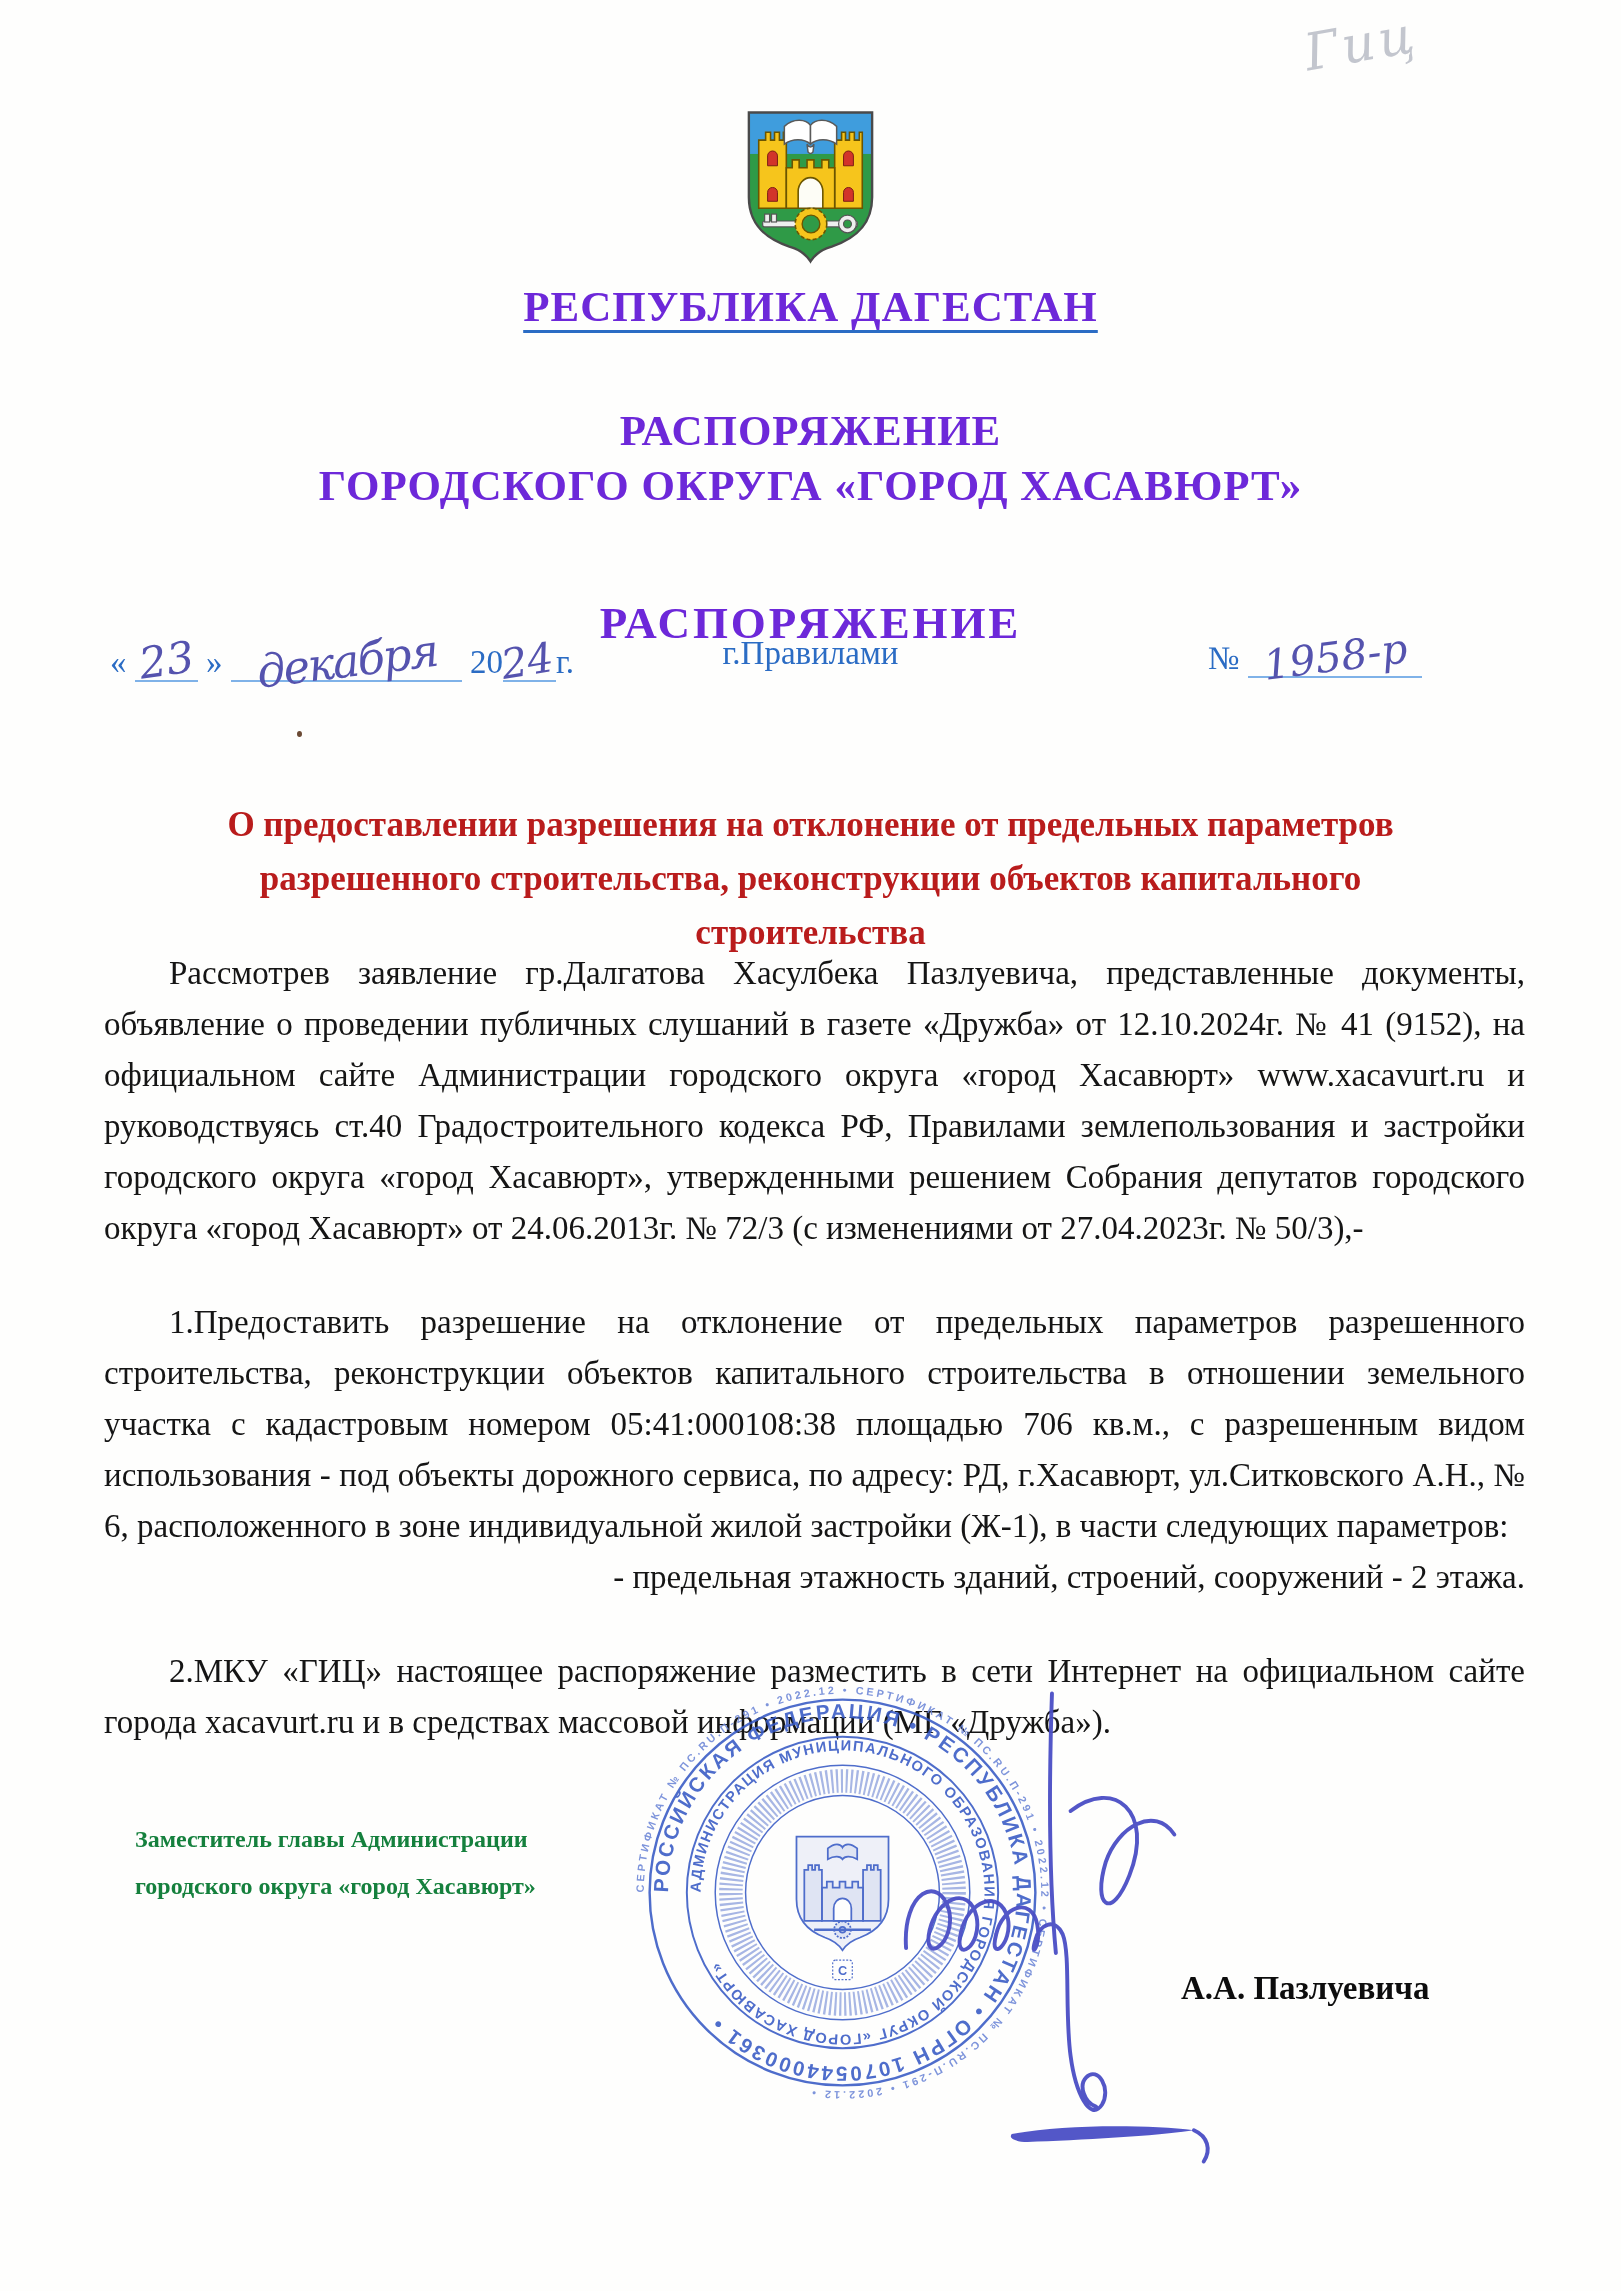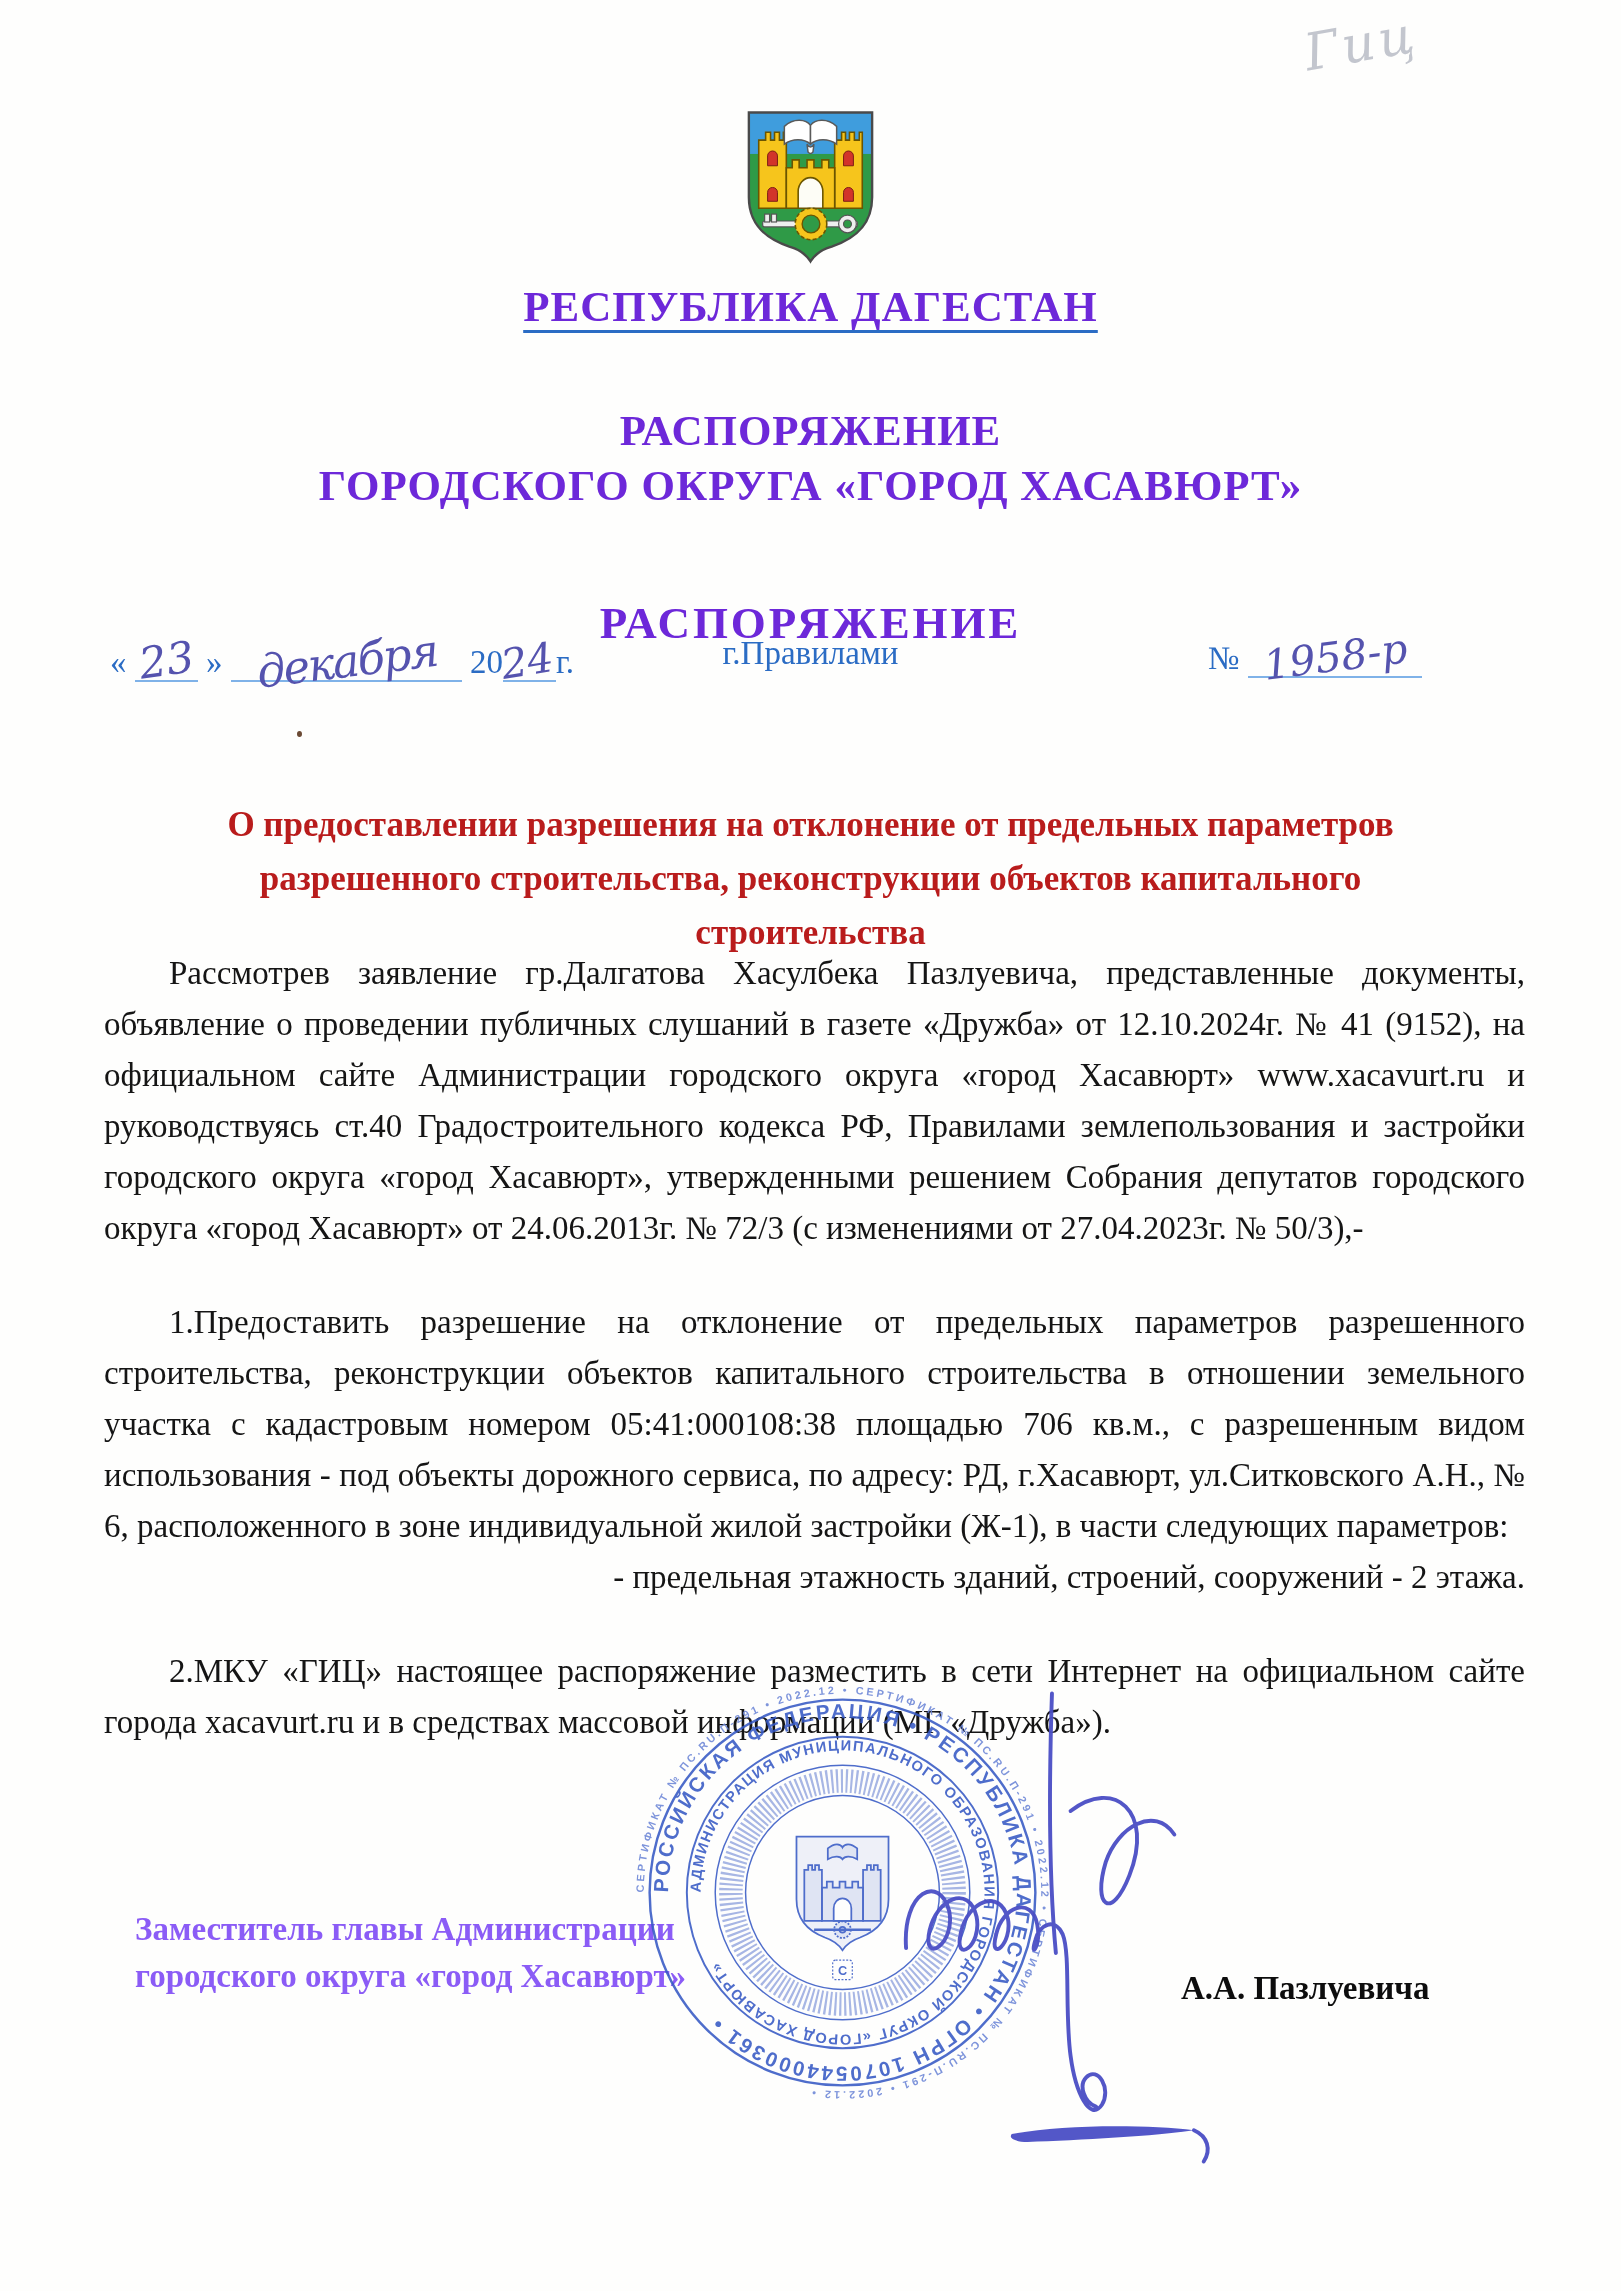--- a/index.html
+++ b/index.html
@@ -64,22 +64,22 @@
   }
   .body-text{
     position:absolute;left:104px;top:948px;width:1421px;
     font-size:33px;line-height:51px;text-align:justify;
   }
   .body-text p{margin:0;text-indent:65px;}
   .body-text p.gap{margin-top:43px;}
   .body-text p.noj{text-align:right;}
   
   .sig-position{
-    position:absolute;left:135px;top:1906px;
-    font-weight:bold;font-size:33px;line-height:47px;color:#8b5cf6;
+    position:absolute;left:135px;top:1816px;
+    font-weight:bold;font-size:24px;line-height:47px;color:#15803d;
   }
   .sig-name{
     position:absolute;left:1181px;top:1970px;
     font-weight:bold;font-size:33px;color:#0d0d0d;white-space:nowrap;
   }
   .stamp{position:absolute;left:632px;top:1682px;opacity:.87;}
   .signature-ink{position:absolute;left:863px;top:1654px;}
 </style>
 </head>
 <body>

